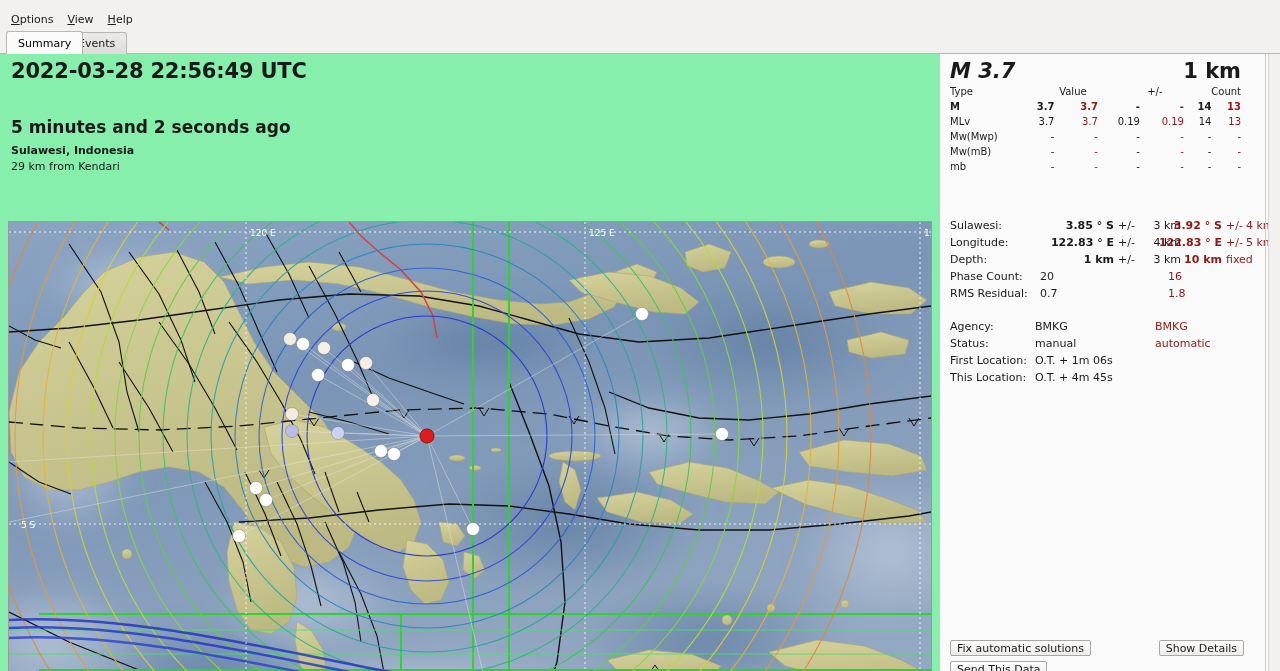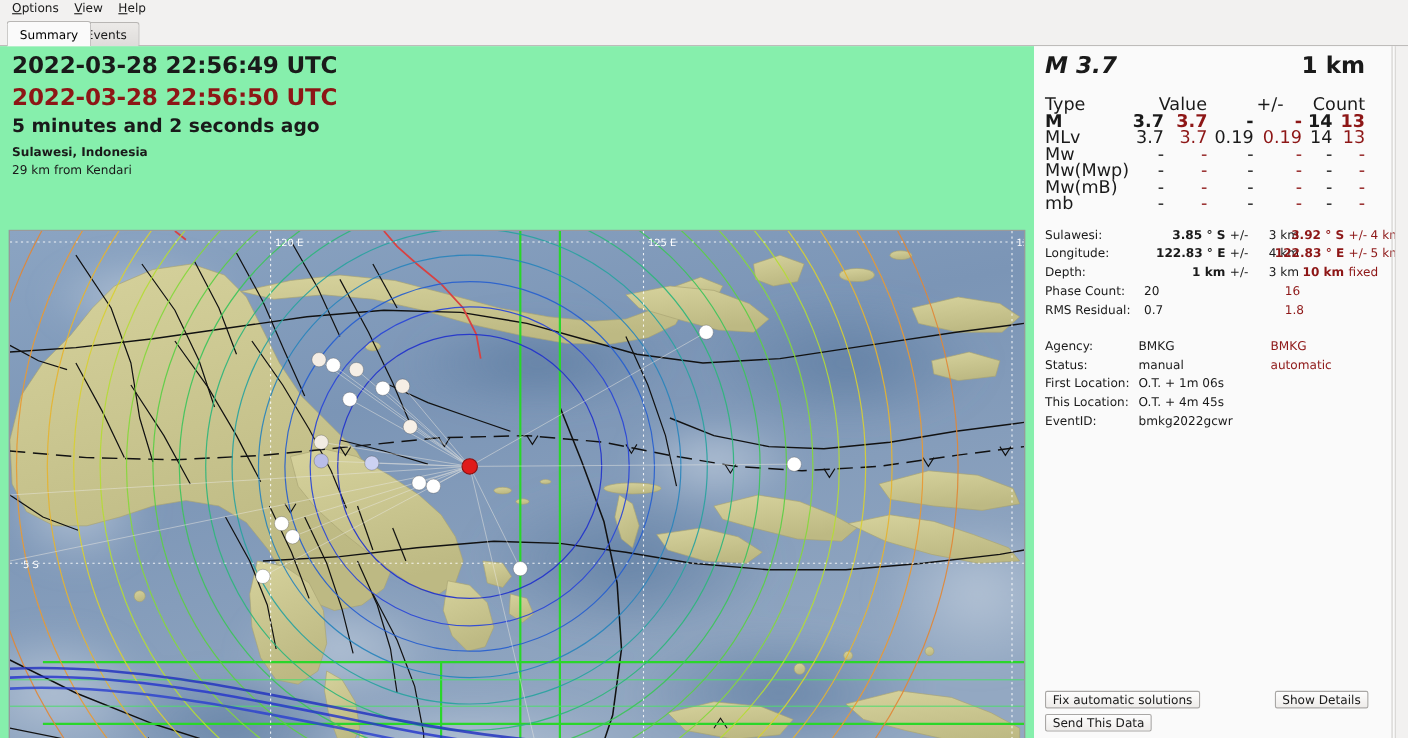--- a/index.html
+++ b/index.html
@@ -5,21 +5,21 @@
   * { box-sizing: border-box; }
   html, body {
     margin: 0; padding: 0;
     width: 1280px; height: 671px;
     overflow: hidden;
     background: #f2f1f0;
     font-family: "DejaVu Sans", "Liberation Sans", sans-serif;
     font-size: 11px;
     color: #1a1a1a;
   }
-  #app { position: relative; width: 1280px; height: 579px; background: #f2f1f0; }
+  #app { position: relative; width: 1280px; height: 579px; background: #f2f1f0; margin-top: 12px; }
 
   
   .menubar {
     position: absolute; left: 0; top: 0; width: 1280px; height: 16px;
     background: #f2f1f0;
     display: flex; align-items: center; padding-left: 4px;
   }
   .menu-item {
     font-size: 11px; color: #1a1a1a; padding: 0 7px; line-height: 16px;
     cursor: default; white-space: nowrap;
@@ -102,22 +102,22 @@
   .mag-big {
     position: absolute; left: 10px; top: 5px;
     font-size: 21px; font-weight: bold; color: #1a1a1a; font-style: italic;
   }
   .depth-big {
     position: absolute; right: 27px; top: 5px;
     font-size: 21px; font-weight: bold; color: #1a1a1a;
   }
 
   table.magtable {
-    position: absolute; left: 10px; top: 45px; width: 291px;
-    border-collapse: collapse; font-size: 16px;
+    position: absolute; left: 10px; top: 30px; width: 291px;
+    border-collapse: collapse; font-size: 10px;
   }
   table.magtable td, table.magtable th {
     padding: 0; height: 15px; line-height: 15px; font-weight: normal;
     white-space: nowrap; vertical-align: top;
   }
   table.magtable th { text-align: left; }
   .c-type  { width: 78px; text-align: left; }
   .c-val1  { width: 42px; text-align: right; padding-right: 6px !important; }
   .c-val2  { width: 46px; text-align: right; padding-right: 4px !important; color: #8d1616; }
   .c-err1  { width: 48px; text-align: right; padding-right: 6px !important; }
@@ -178,21 +178,20 @@
     <div class="tab active" id="tab-summary">
       <span>Summary</span>
     </div>
     <div class="tab" id="tab-events">
       <span>Events</span>
     </div>
   </div>
 
   <div class="left-pane">
     <div class="ev-time">2022-03-28 22:56:49 UTC</div>
-    <div class="ev-time-alt">2022-03-28 22:56:50 UTC</div>
     <div class="ev-ago">5 minutes and 2 seconds ago</div>
     <div class="ev-region">Sulawesi, Indonesia</div>
     <div class="ev-dist">29 km from Kendari</div>
 
     <div class="map-frame">
       <svg class="map-canvas" viewBox="0 0 922 494" preserveAspectRatio="none">
         <defs>
           <linearGradient id="oceanGrad" x1="0" y1="0" x2="0.4" y2="1">
             <stop offset="0%" stop-color="#8ba4c2"></stop>
             <stop offset="40%" stop-color="#7b95b6"></stop>
@@ -497,29 +496,20 @@
             <td class="c-cnt2">13</td>
           </tr>
           <tr class="">
             <td class="c-type">MLv</td>
             <td class="c-val1">3.7</td>
             <td class="c-val2">3.7</td>
             <td class="c-err1">0.19</td>
             <td class="c-err2">0.19</td>
             <td class="c-cnt1">14</td>
             <td class="c-cnt2">13</td>
-          </tr>
-          <tr class="">
-            <td class="c-type">Mw</td>
-            <td class="c-val1">-</td>
-            <td class="c-val2">-</td>
-            <td class="c-err1">-</td>
-            <td class="c-err2">-</td>
-            <td class="c-cnt1">-</td>
-            <td class="c-cnt2">-</td>
           </tr>
           <tr class="">
             <td class="c-type">Mw(Mwp)</td>
             <td class="c-val1">-</td>
             <td class="c-val2">-</td>
             <td class="c-err1">-</td>
             <td class="c-err2">-</td>
             <td class="c-cnt1">-</td>
             <td class="c-cnt2">-</td>
           </tr>
@@ -595,24 +585,20 @@
         <span class="m-alt">automatic</span>
       </div>
       <div class="meta-row">
         <span class="m-lbl">First Location:</span>
         <span class="m-val">O.T. + 1m 06s</span>
       </div>
       <div class="meta-row">
         <span class="m-lbl">This Location:</span>
         <span class="m-val">O.T. + 4m 45s</span>
       </div>
-      <div class="meta-row">
-        <span class="m-lbl">EventID:</span>
-        <span class="m-val">bmkg2022gcwr</span>
-      </div>
     </div>
 
     <div class="btn" id="btn-fix">Fix automatic solutions</div>
     <div class="btn" id="btn-send">Send This Data</div>
     <div class="btn" id="btn-show">Show Details</div>
   </div>
 
   <div class="rp-divider"></div>
   <div class="scrollbar-track"></div>
 </div>

